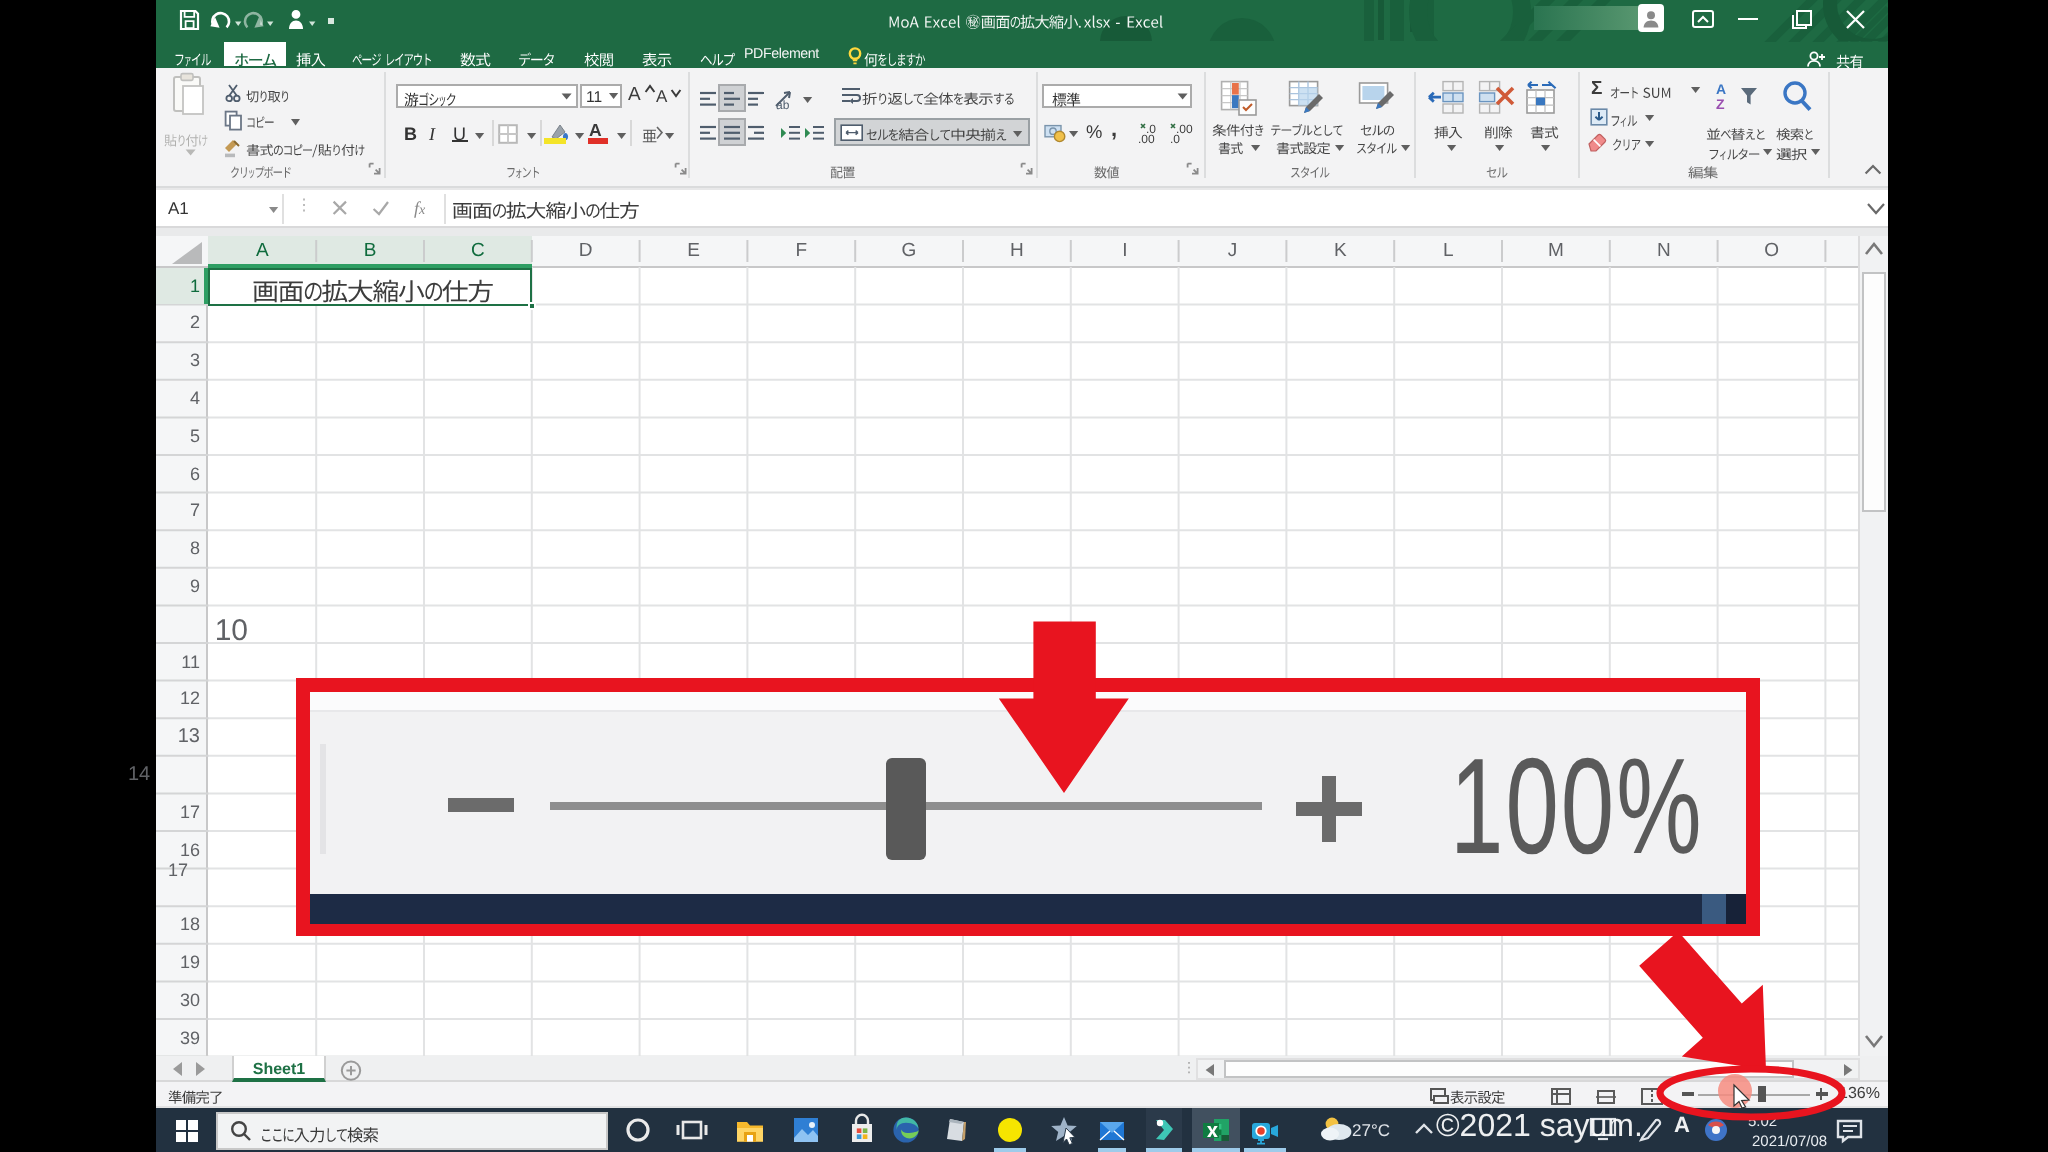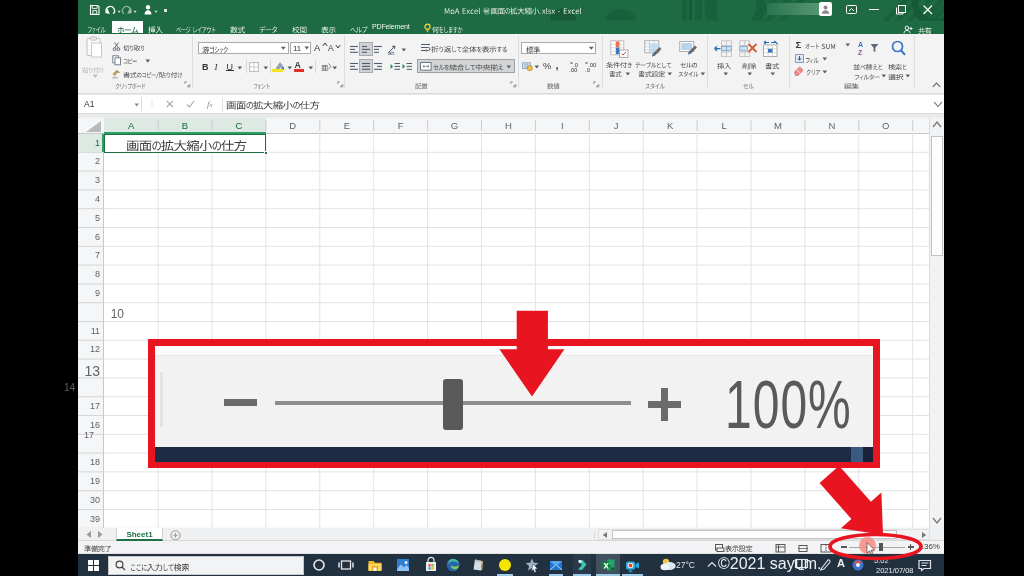--- a/index.html
+++ b/index.html
@@ -186,24 +186,24 @@
     <div style="left:78px;top:133.5px;width:26.2px;height:18.8px;background:#dfe9e3;border-right:2px solid #2e9e63"></div>
     <div class="t" style="left:78px;top:138.5px;width:22px;text-align:right;font-size:9px;color:#0f6b3d">1</div>
     <div class="t" style="left:78px;top:157.3px;width:22px;text-align:right;font-size:9px;color:#606266">2</div>
     <div class="t" style="left:78px;top:176.1px;width:22px;text-align:right;font-size:9px;color:#606266">3</div>
     <div class="t" style="left:78px;top:194.9px;width:22px;text-align:right;font-size:9px;color:#606266">4</div>
     <div class="t" style="left:78px;top:213.7px;width:22px;text-align:right;font-size:9px;color:#606266">5</div>
     <div class="t" style="left:78px;top:232.5px;width:22px;text-align:right;font-size:9px;color:#606266">6</div>
     <div class="t" style="left:78px;top:251.3px;width:22px;text-align:right;font-size:9px;color:#606266">7</div>
     <div class="t" style="left:78px;top:270.1px;width:22px;text-align:right;font-size:9px;color:#606266">8</div>
     <div class="t" style="left:78px;top:288.9px;width:22px;text-align:right;font-size:9px;color:#606266">9</div>
-    <div class="t" style="left:78px;top:307.7px;width:46px;text-align:right;font-size:12px;color:#606266">10</div>
+    <div class="t" style="left:78px;top:307.7px;width:46px;text-align:right;font-size:15px;color:#606266">10</div>
     <div class="t" style="left:78px;top:326.5px;width:22px;text-align:right;font-size:9px;color:#606266">11</div>
     <div class="t" style="left:78px;top:345.3px;width:22px;text-align:right;font-size:9px;color:#606266">12</div>
-    <div class="t" style="left:78px;top:364.1px;width:22px;text-align:right;font-size:14px;color:#606266">13</div>
+    <div class="t" style="left:78px;top:364.1px;width:22px;text-align:right;font-size:10px;color:#606266">13</div>
     <div class="t" style="left:64px;top:382.9px;width:22px;text-align:left;font-size:10px;color:#606266">14</div>
     <div class="t" style="left:78px;top:401.7px;width:22px;text-align:right;font-size:9px;color:#606266">17</div>
     <div class="t" style="left:78px;top:420.5px;width:22px;text-align:right;font-size:9px;color:#606266">16</div>
     <div class="t" style="left:78px;top:431px;width:22px;text-align:center;font-size:9px;color:#606266">17</div>
     <div class="t" style="left:78px;top:458.1px;width:22px;text-align:right;font-size:9px;color:#606266">18</div>
     <div class="t" style="left:78px;top:476.9px;width:22px;text-align:right;font-size:9px;color:#606266">19</div>
     <div class="t" style="left:78px;top:495.7px;width:22px;text-align:right;font-size:9px;color:#606266">30</div>
     <div class="t" style="left:78px;top:514.5px;width:22px;text-align:right;font-size:9px;color:#606266">39</div>
     <div style="left:104.2px;top:133.5px;width:162.2px;height:19.3px;border:1.6px solid #1e7145;background:#fff"></div>
     <div style="left:264.2px;top:150.7px;width:4.2px;height:4.2px;background:#1e7145;border:1px solid #fff"></div>

